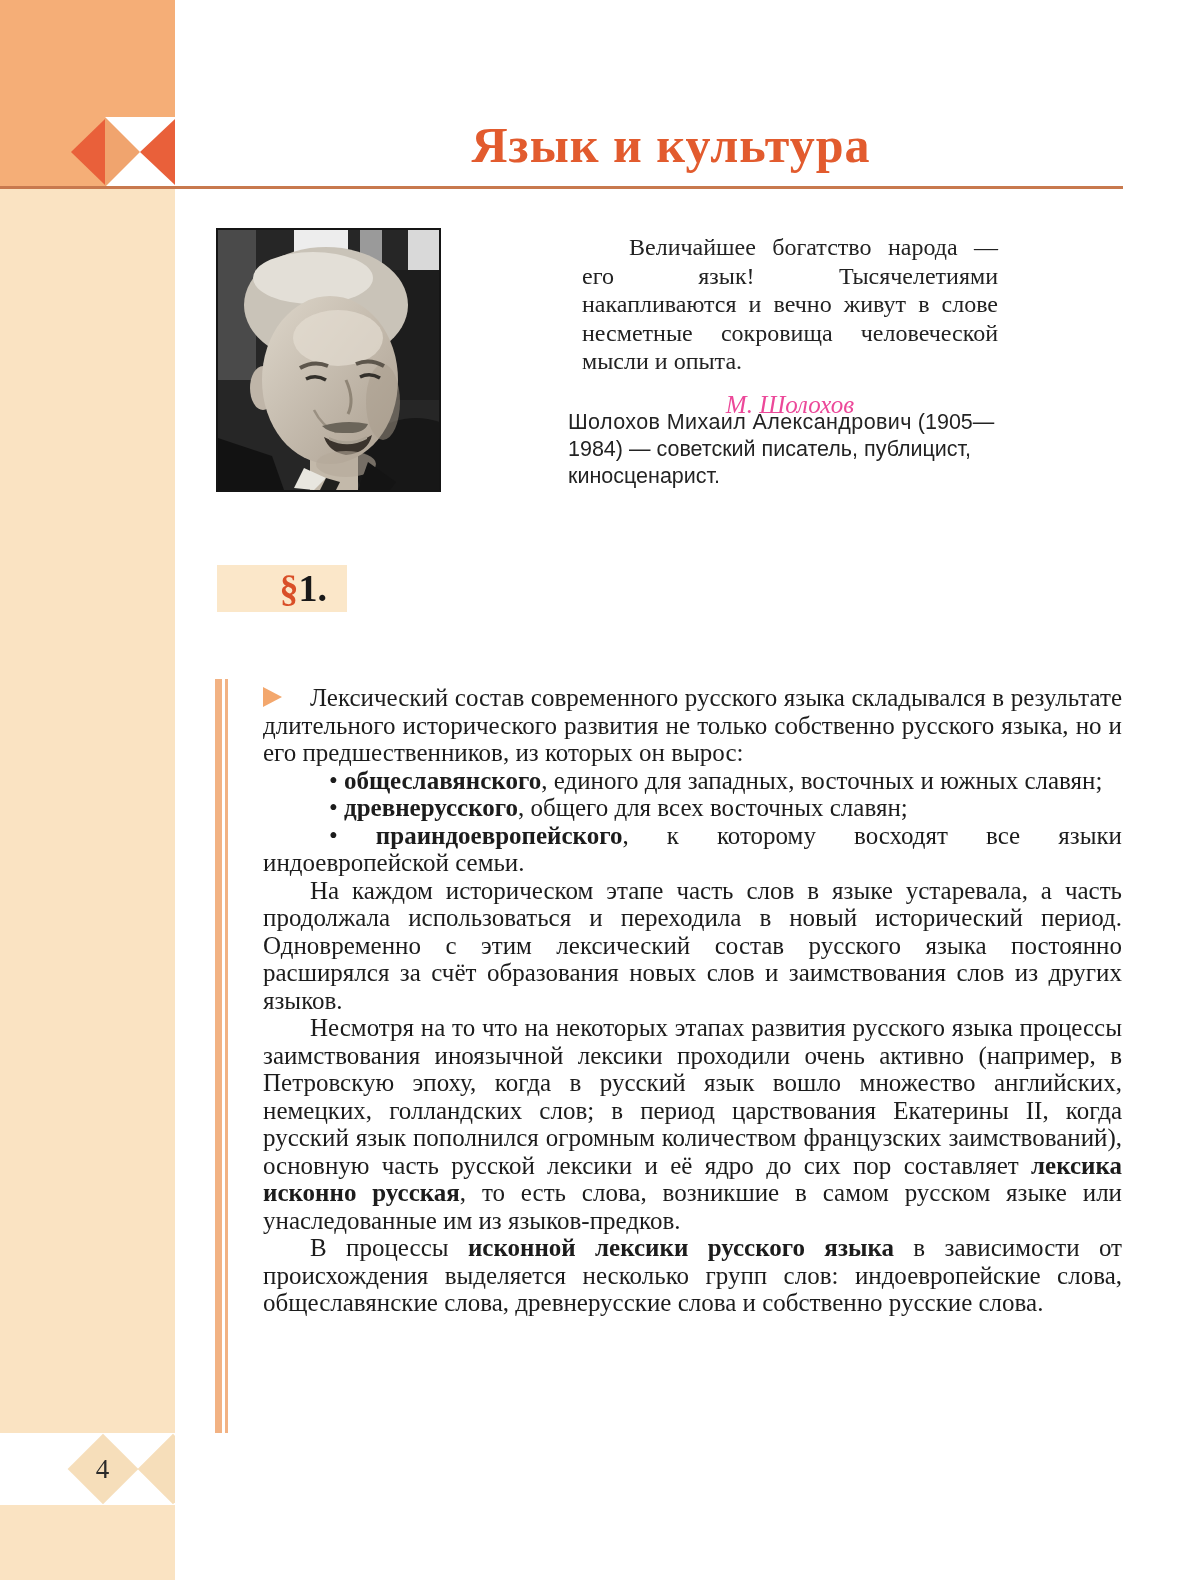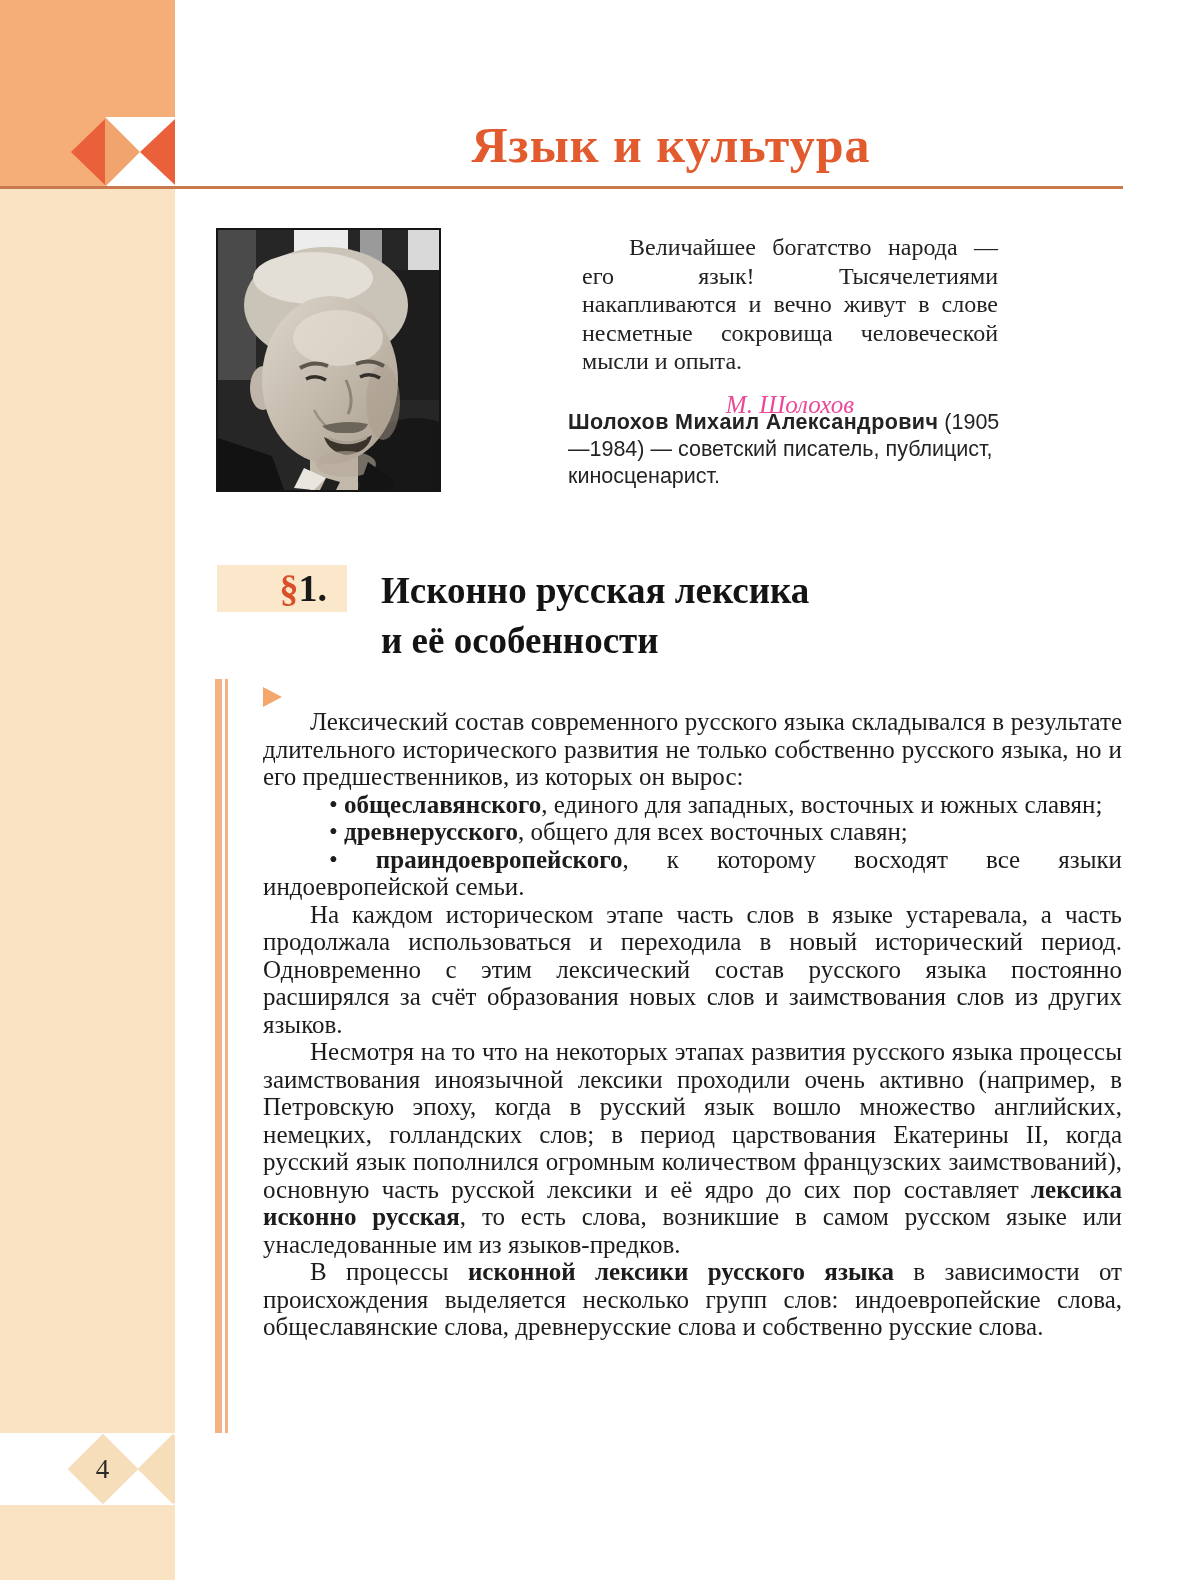--- a/index.html
+++ b/index.html
@@ -44,21 +44,21 @@
     margin: 0; font-size: 25px; line-height: 29px; font-style: italic;
     text-align: center; color: #ec4899;
   }
 
   
   .bio {
     position: absolute; left: 568px; top: 409px; width: 438px;
     font-family: "Liberation Sans", "DejaVu Sans", sans-serif;
     font-size: 21.5px; line-height: 27px; color: #232323; text-align: left;
   }
-  .bio-name { font-weight: bold; letter-spacing: 0.4px; margin-top: 38px; }
+  .bio-name { font-weight: normal; letter-spacing: 0.4px; margin-top: 38px; }
 
   
   .sec-box {
     position: absolute; left: 217px; top: 565px; width: 130px; height: 47px;
     background: #fbe7c9; display: flex; align-items: center; justify-content: flex-end;
     padding-right: 20px; box-sizing: border-box;
     font-size: 38px; font-weight: bold; line-height: 47px;
   }
   .sec-sign { color: #d94f28; }
   .sec-num  { color: #191919; }
@@ -73,21 +73,21 @@
   .vbar-thin  { position: absolute; left: 225px; top: 679px; width: 3px; height: 754px; background: #f2b283; }
 
   .arrow-icon {
     position: absolute; left: 263px; top: 687px; width: 0; height: 0;
     border-left: 19px solid #f3a76d;
     border-top: 10px solid transparent;
     border-bottom: 10px solid transparent;
   }
 
   .body-text {
-    position: absolute; left: 263px; top: 708px; width: 859px;
+    position: absolute; left: 263px; top: 684px; width: 859px;
     font-size: 25px; line-height: 27.5px; text-align: justify; color: #1c1c1c;
     hyphens: auto;
   }
   .body-text p { margin: 0; text-indent: 47px; }
   .body-text p.bullet { text-indent: 66px; }
   .body-text strong { font-weight: bold; }
 
   
   .page-band {
     position: absolute; left: 0; top: 1433px; width: 175px; height: 72px;
@@ -168,22 +168,20 @@
 
   <div class="bio">
     <span class="bio-name">Шолохов Михаил Александрович</span>
     <span>(1905—1984) — советский писатель, публицист, киносценарист.</span>
   </div>
 
   <div class="sec-box">
     <span class="sec-sign">§</span>
       <span class="sec-num">1.</span>
   </div>
-  <h2 class="sec-title">Исконно русская лексика
-и её особенности</h2>
 
   <div class="vbar-thick"></div>
   <div class="vbar-thin"></div>
   <div class="arrow-icon"></div>
 
   <div class="body-text">
     <p><span>Лексический состав современного русского языка складывался в результате длительного исторического развития не только собственно русского языка, но и его предшественников, из которых он вырос:</span></p>
     <p class="bullet"><span>• </span><strong>общеславянского</strong><span>, единого для западных, восточных и южных славян;</span></p>
     <p class="bullet"><span>• </span><strong>древнерусского</strong><span>, общего для всех восточных славян;</span></p>
     <p class="bullet"><span>• </span><strong>праиндоевропейского</strong><span>, к которому восходят все языки индоевропейской семьи.</span></p>

